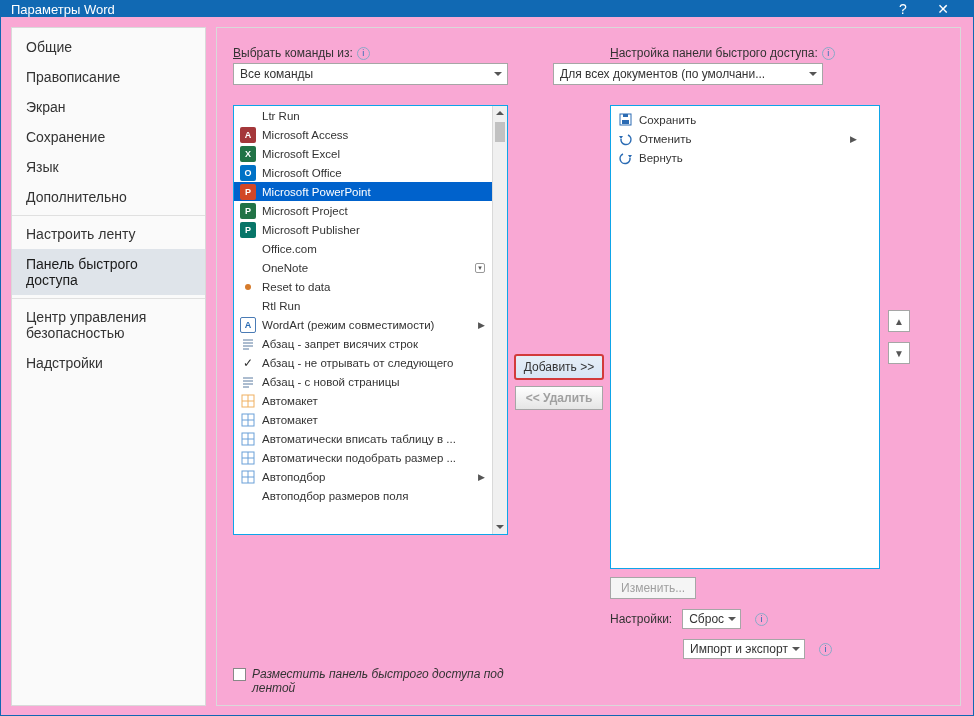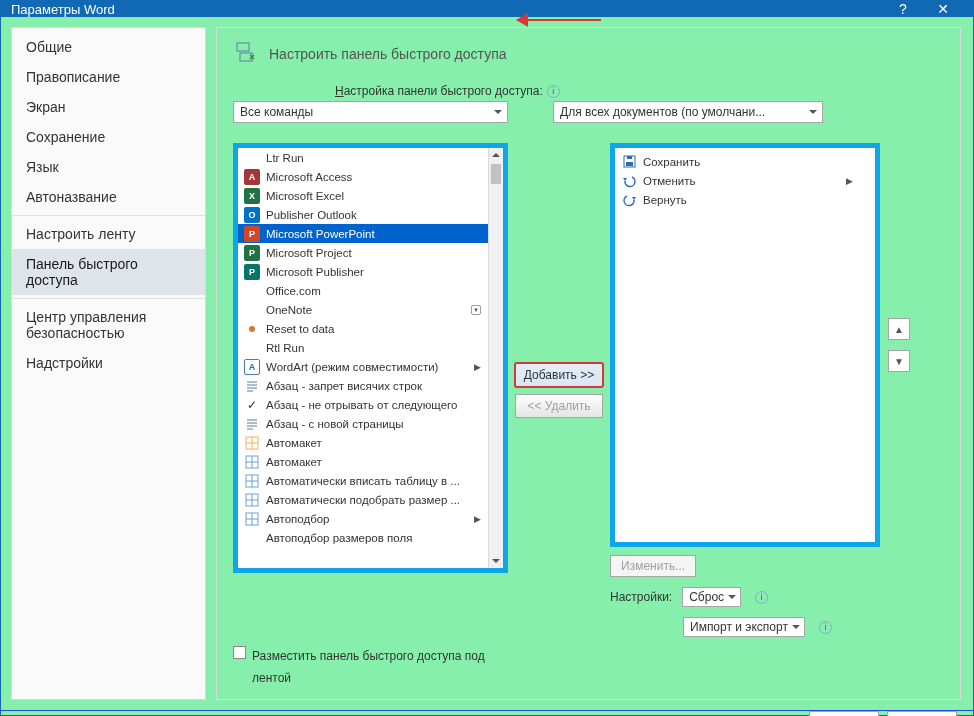--- a/index.html
+++ b/index.html
@@ -1,17 +1,17 @@
 <!DOCTYPE html>
 <html><head>
 <meta charset="utf-8">
 <style>
   * { box-sizing: border-box; }
   html, body { margin: 0; padding: 0; font-family: "Segoe UI", Arial, sans-serif; font-size: 12px; color: #333; }
-  .dialog { width: 974px; height: 716px; border: 1px solid #1169b3; display:flex; flex-direction:column; background:#86efac; }
+  .dialog { width: 974px; height: 716px; border: 1px solid #1169b3; display:flex; flex-direction:column; background:#f9a8d4; }
   .titlebar { height: 36px; background: #1169b3; color:#fff; display:flex; align-items:center; padding:0 10px; }
   .titlebar .title { flex:1; font-size:13px; }
   .titlebar .winbtn { width:40px; text-align:center; font-size:14px; cursor:default; }
   .body { flex:1; display:flex; padding:10px 12px 10px 10px; gap:10px; }
   .sidebar { width:195px; border:1px solid #d9d9d9; background:#fafafa; padding:4px 0; }
   .side-item { padding:7px 14px; font-size:14px; color:#333; cursor:default; }
   .side-item.selected { background:#dfe4ea; color:#1a1a1a; }
   .side-sep { height:1px; background:#e0e0e0; margin:3px 0; }
   .main { flex:1; border:1px solid #d9d9d9; padding:12px 16px 10px 16px; display:flex; flex-direction:column; }
   .main-header { display:flex; align-items:center; margin-bottom:10px; }
@@ -22,54 +22,54 @@
   .row-labels .lbl-right { margin-left:102px; }
   .lbl { font-size:12px; color:#333; }
   .lbl .u { text-decoration: underline; }
   .info-icon { display:inline-block; width:13px;height:13px;border-radius:50%;border:1px solid #8aa8c8;color:#2a6bb3;font-size:9px;text-align:center;line-height:11px;margin-left:4px;vertical-align:middle;}
   .row-dropdowns { display:flex; margin-top:3px; }
   .dropdown { border:1px solid #a6a6a6; background:#fff; padding:3px 18px 3px 6px; position:relative; font-size:12px; height:22px; display:flex; align-items:center;}
   .dropdown::after { content:""; position:absolute; right:5px; top:8px; border:4px solid transparent; border-top-color:#555; }
   .dd-left { width:275px; }
   .dd-right { width:270px; margin-left:45px; }
   .lists { display:flex; margin-top:20px; flex:1; min-height:0;}
-  .listbox { border:5px solid #0ea5e9; background:#fff; overflow:hidden; position:relative; }
+  .listbox { border:1px solid #0ea5e9; background:#fff; overflow:hidden; position:relative; }
   .lb-left { width:275px; height:430px; }
   .mid-col { width:102px; display:flex; flex-direction:column; align-items:center; justify-content:center; gap:6px; position:relative;}
-  .lb-right { width:270px; height:404px; }
+  .lb-right { width:270px; height:464px; }
   .scrollbar { position:absolute; right:0; top:0; bottom:0; width:15px; background:#f0f0f0; border-left:1px solid #d9d9d9; }
   .scroll-btn { position:absolute; left:0; right:0; height:14px; background:#f0f0f0; display:flex; align-items:center; justify-content:center; }
   .scroll-btn::after { content:""; border:4px solid transparent; }
   .scroll-up { top:0; } .scroll-up::after { border-bottom-color:#555; margin-top:-4px;}
   .scroll-down { bottom:0; } .scroll-down::after { border-top-color:#555; margin-top:4px;}
   .scroll-thumb { position:absolute; left:2px; right:2px; background:#c1c1c1; }
   .cmd-list { padding:0; }
   .cmd-item { display:flex; align-items:center; height:19px; padding:0 4px 0 6px; font-size:11.5px; white-space:nowrap; gap:6px; }
   .cmd-item.selected { background:#0062cc; color:#fff; }
   .cmd-icon { width:16px; height:16px; display:flex; align-items:center; justify-content:center; font-size:10px; flex-shrink:0;}
   .cmd-spacer { width:16px; flex-shrink:0;}
   .cmd-chevron { margin-left:auto; margin-right:18px; font-size:9px; color:#555;}
   .cmd-pop { margin-left:auto; margin-right:18px; width:10px;height:10px;border:1px solid #999;border-radius:2px;font-size:7px;text-align:center;line-height:8px;color:#555;}
   .btn { border:1px solid #a6a6a6; background:linear-gradient(#fefefe,#e5e5e5); padding:4px 8px; font-size:12px; text-align:center; min-width:88px; }
-  .btn.disabled { color:#a0a0a0; }
+  .btn.disabled { color:#a0a0a0;font-weight:bold; }
   .add-btn { border:2px solid #d23a3a; background:linear-gradient(#e6eef7,#d7e5f4); border-radius:3px; padding:4px 8px; min-width:88px;}
   .arrow-annot { position:absolute; width:92px; height:10px; top:-128px; left:1px; pointer-events:none; }
   .arrow-line { position:absolute; top:4px; left:8px; right:0; height:2px; background:#d23a3a;}
   .arrow-head { position:absolute; left:0; top:-2px; border:7px solid transparent; border-right-color:#d23a3a; border-right-width:12px;}
   .right-stack { display:flex; flex-direction:column; }
   .vbtns { display:flex; flex-direction:column; gap:10px; margin-left:8px; justify-content:center;}
   .vbtn { width:22px; height:22px; border:1px solid #a6a6a6; background:#fff; display:flex; align-items:center; justify-content:center; font-size:10px; color:#555;}
   .below-right { margin-top:8px; }
   .modify-btn { border:1px solid #a6a6a6; padding:3px 10px; color:#a0a0a0; background:#f5f5f5; display:inline-block;}
   .settings-row { display:flex; align-items:center; margin-top:10px; gap:10px;}
   .small-dd { border:1px solid #a6a6a6; padding:2px 16px 2px 6px; position:relative; display:inline-flex; align-items:center; background:#fff;}
   .small-dd::after { content:""; position:absolute; right:4px; top:7px; border:4px solid transparent; border-top-color:#555; }
   .checkbox-row { display:flex; align-items:flex-start; gap:6px; margin-top:8px;}
   .cb { width:13px; height:13px; border:1px solid #888; background:#fff; margin-top:1px;}
-  .cb-label { line-height:22px;}
+  .cb-label { line-height:14px;font-style:italic;}
   .footer { height:48px; border-top:1px solid #1d4ed8; display:flex; align-items:center; justify-content:flex-end; gap:8px; padding:0 16px; margin-top:auto;}
   .footer .btn { min-width:70px; padding:5px 8px;}
   .icon-box { width:16px;height:16px;display:inline-flex;align-items:center;justify-content:center;font-size:9px;font-weight:bold;color:#fff;border-radius:2px;}
   .lb-right-wrap { display:flex; }
 </style>
 </head>
 <body>
 
 <div class="dialog">
   <div class="titlebar">
@@ -78,42 +78,35 @@
     <div class="winbtn">✕</div>
   </div>
 
   <div class="body">
     <div class="sidebar" id="sidebar">
         <div class="side-item">Общие</div>
         <div class="side-item">Правописание</div>
         <div class="side-item">Экран</div>
         <div class="side-item">Сохранение</div>
         <div class="side-item">Язык</div>
-        <div class="side-item">Автоназвание</div>
+        <div class="side-item">Дополнительно</div>
         <div class="side-sep"></div>
         <div class="side-item">Настроить ленту</div>
         <div class="side-item selected">Панель быстрого доступа</div>
         <div class="side-sep"></div>
         <div class="side-item">Центр управления безопасностью</div>
         <div class="side-item">Надстройки</div>
       </div>
 
     <div class="main">
-      <div class="main-header">
-        <div class="hicon">
-          <svg width="26" height="26" viewBox="0 0 26 26">
-              <rect x="3" y="2" width="12" height="8" fill="none" stroke="#6b8aaa" stroke-width="1.2"></rect>
-              <rect x="6" y="12" width="12" height="8" fill="none" stroke="#6b8aaa" stroke-width="1.2"></rect>
-              <path d="M16 14 l4 4 M20 14 l-4 4" stroke="#4a7b3a" stroke-width="1.2"></path>
-            </svg>
-        </div>
-        <div class="htext">Настроить панель быстрого доступа</div>
-      </div>
 
       <div class="row-labels">
+        <div class="lbl-left lbl">
+          <span><span class="u">В</span>ыбрать команды из:</span><span class="info-icon">i</span>
+        </div>
         <div class="lbl-right lbl">
           <span><span class="u">Н</span>астройка панели быстрого доступа:</span><span class="info-icon">i</span>
         </div>
       </div>
 
       <div class="row-dropdowns">
         <div class="dropdown dd-left">
             <span>Все команды</span>
           </div>
         <div class="dropdown dd-right">
@@ -131,21 +124,21 @@
               <div class="cmd-item">
                 <span class="icon-box" style="background:#a4373a;color:#fff;border:none">A</span>
                 <span>Microsoft Access</span>
               </div>
               <div class="cmd-item">
                 <span class="icon-box" style="background:#217346;color:#fff;border:none">X</span>
                 <span>Microsoft Excel</span>
               </div>
               <div class="cmd-item">
                 <span class="icon-box" style="background:#0072c6;color:#fff;border:none">O</span>
-                <span>Publisher Outlook</span>
+                <span>Microsoft Office</span>
               </div>
               <div class="cmd-item selected">
                 <span class="icon-box" style="background:#d24726;color:#fff;border:none">P</span>
                 <span>Microsoft PowerPoint</span>
               </div>
               <div class="cmd-item">
                 <span class="icon-box" style="background:#217346;color:#fff;border:none">P</span>
                 <span>Microsoft Project</span>
               </div>
               <div class="cmd-item">

